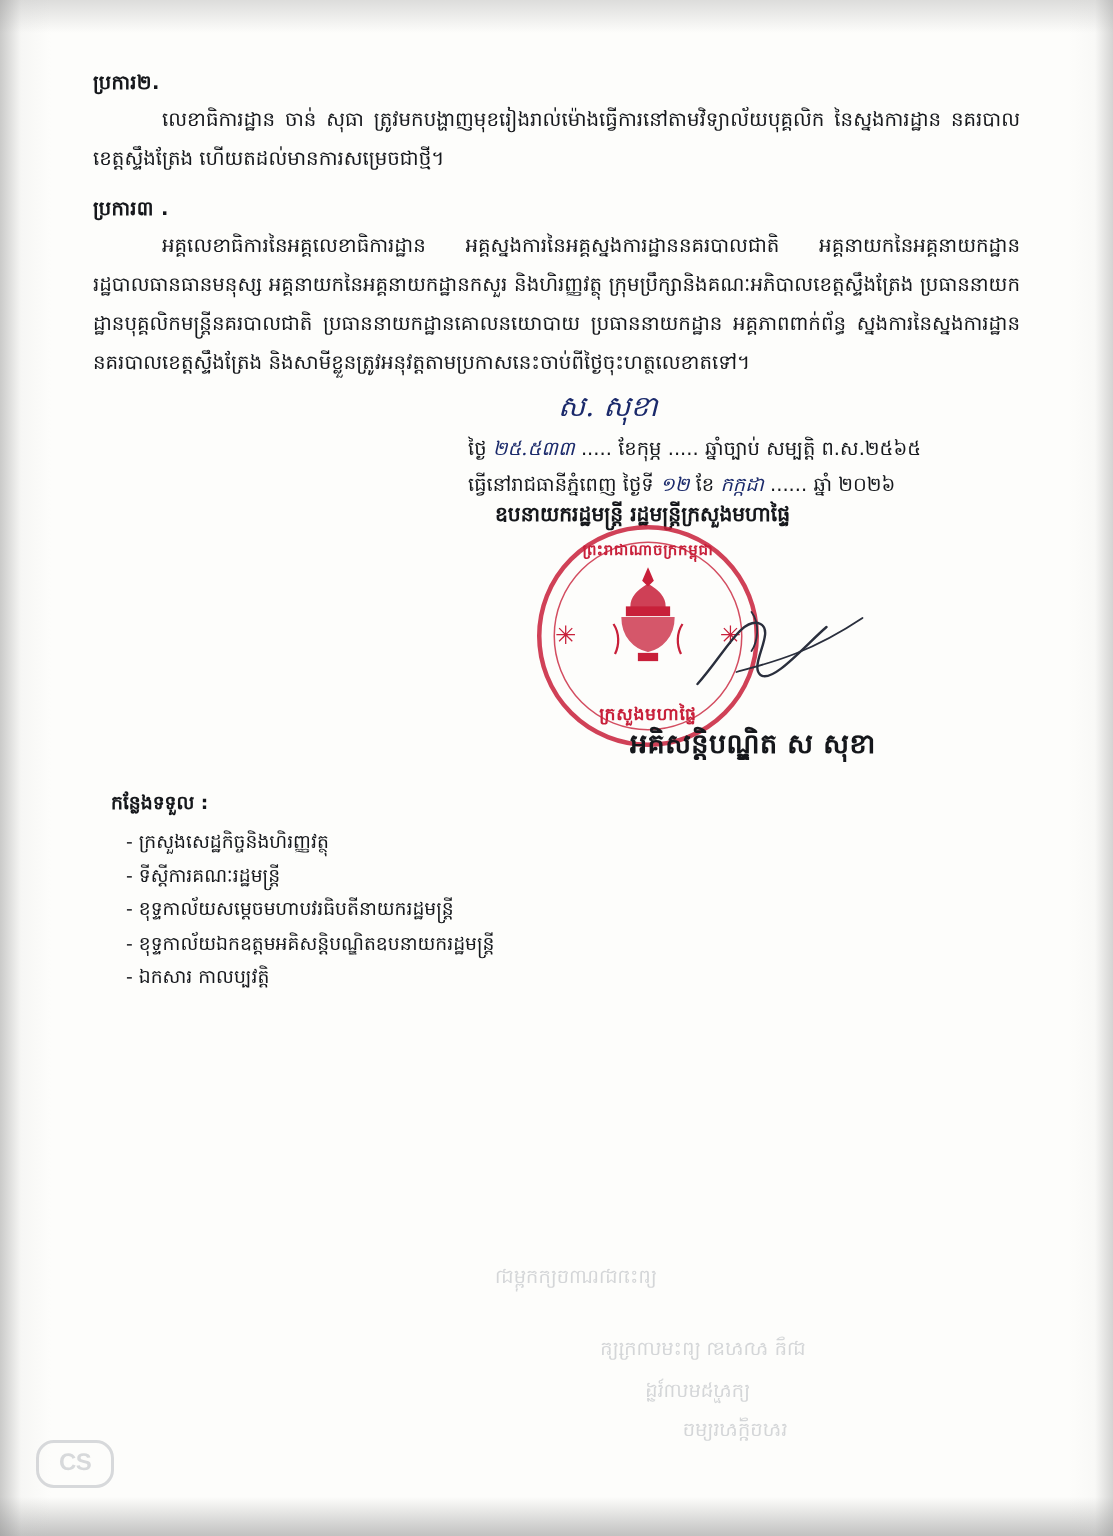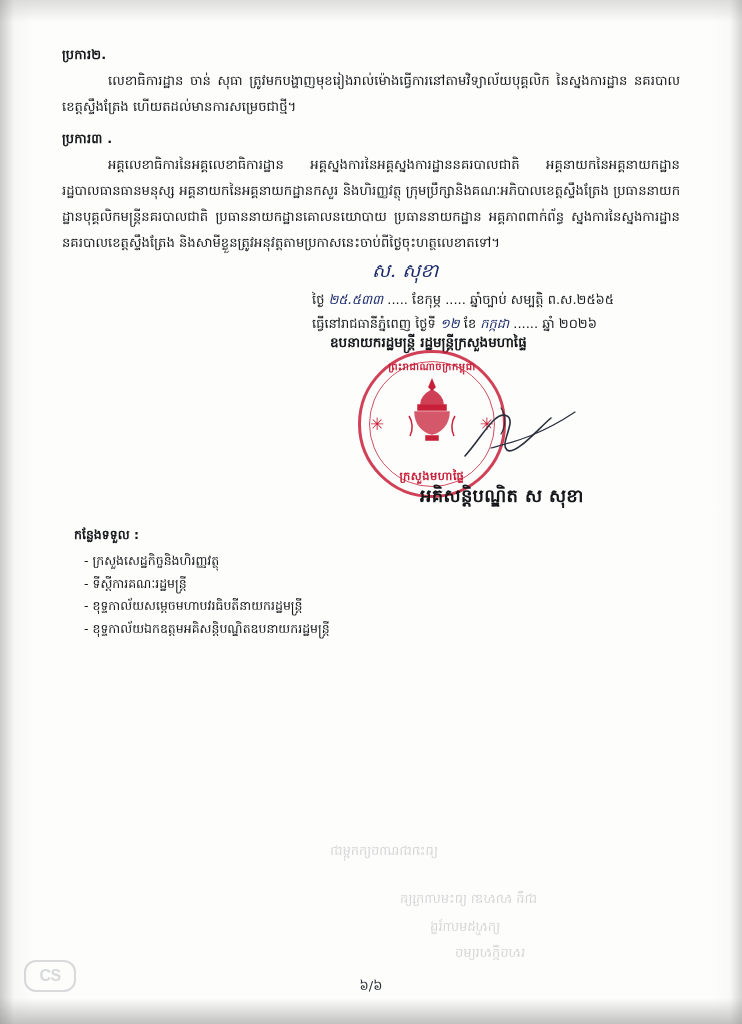--- a/index.html
+++ b/index.html
@@ -279,27 +279,27 @@
     </svg>
 
     <div class="signer khm" style="left:420px; top:484px;">អគិសន្តិបណ្ឌិត ស សុខា</div>
 
     <div class="cc-title khm" style="left:74px; top:527px;">កន្លែងទទួល :</div>
     <div class="cc-list khm" style="left:84px; top:550px;">
       <div>- ក្រសួងសេដ្ឋកិច្ចនិងហិរញ្ញវត្ថុ</div>
       <div>- ទីស្តីការគណៈរដ្ឋមន្ត្រី</div>
       <div>- ខុទ្ទកាល័យសម្តេចមហាបវរធិបតីនាយករដ្ឋមន្ត្រី</div>
       <div>- ខុទ្ទកាល័យឯកឧត្តមអគិសន្តិបណ្ឌិតឧបនាយករដ្ឋមន្ត្រី</div>
+      <div>- ឯកសារ កាលប្បវត្តិ</div>
     </div>
 
     <div class="ghost khm" style="left:330px; top:842px;">ព្រះរាជាណាចក្រកម្ពុជា</div>
     <div class="ghost khm" style="left:400px; top:890px;">ជាតិ សាសនា ព្រះមហាក្សត្រ</div>
     <div class="ghost khm" style="left:430px; top:918px;">ក្រសួងមហាផ្ទៃ</div>
     <div class="ghost khm" style="left:455px; top:944px;">សេចក្តីសម្រេច</div>
 
-    <div id="pagenum" class="khm">៦/៦</div>
 
     <div id="watermark">
       <div class="cs-badge">CS</div>
     </div>
 
   </div>
 </div>
 
 </body></html>

